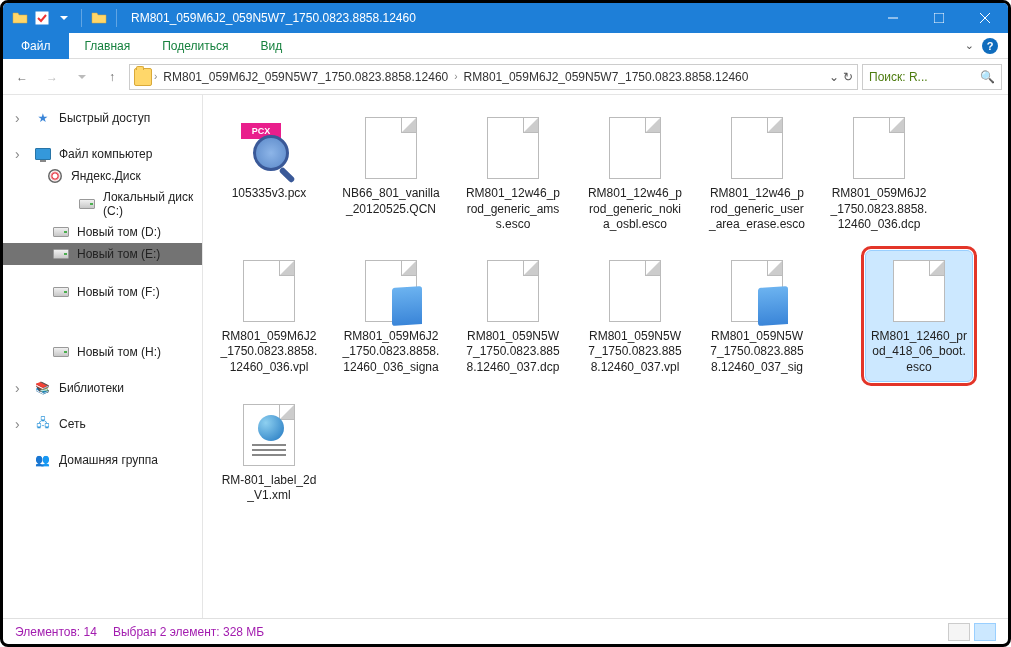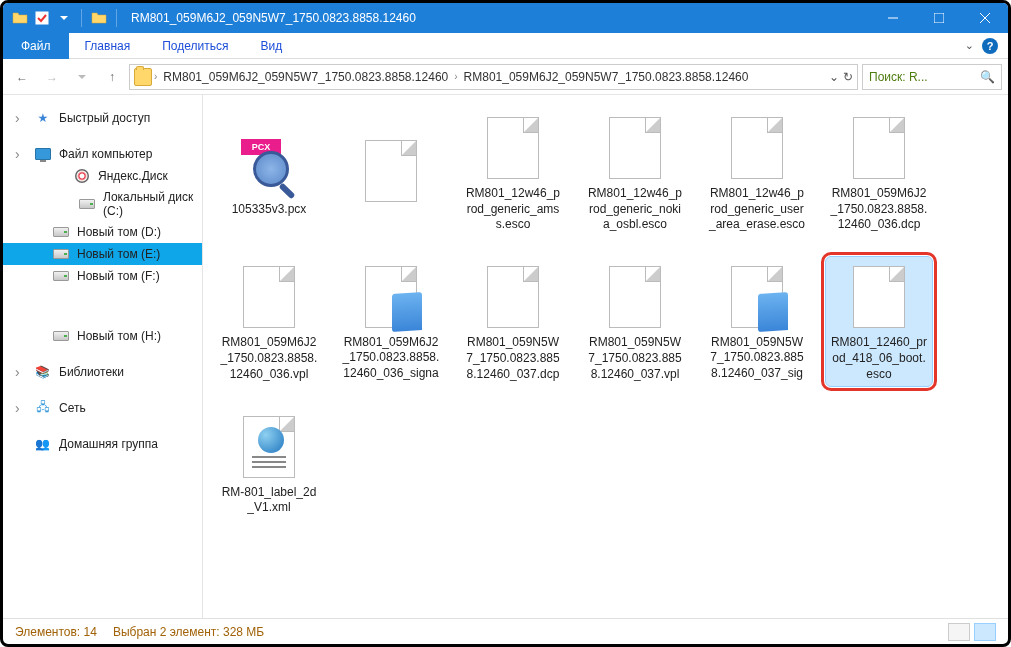--- a/index.html
+++ b/index.html
@@ -7,72 +7,72 @@
 .window { width: 1011px; height: 647px; border: 3px solid #000; border-radius: 8px; background: #fff; position: relative; overflow: hidden; }
 .titlebar { height: 30px; background: #1e7fd8; display: flex; align-items: center; color: #fff; padding: 0 0 0 6px; }
 .titlebar .qat { display: flex; align-items: center; gap: 0; }
 .titlebar .qat-icon { width: 22px; height: 22px; display: flex; align-items: center; justify-content: center; }
 .titlebar .sep { width: 1px; height: 18px; background: rgba(255,255,255,0.3); margin: 0 6px; }
 .titlebar .title { margin-left: 8px; font-size: 12px; }
 .titlebar .win-controls { margin-left: auto; display: flex; }
 .titlebar .win-btn { width: 46px; height: 30px; display: flex; align-items: center; justify-content: center; color: #fff; }
 .ribbon { height: 26px; background: #fff; display: flex; align-items: center; border-bottom: 1px solid #ddd; }
 .ribbon .file-tab { background: #1e7fd8; color: #fff; padding: 0 18px; height: 26px; display: flex; align-items: center; font-size: 12px; }
-.ribbon .tab { padding: 0 16px; height: 26px; display: flex; align-items: center; color: #1d4ed8; }
+.ribbon .tab { padding: 0 16px; height: 26px; display: flex; align-items: center; color: #15803d; }
 .ribbon .right { margin-left: auto; display: flex; align-items: center; gap: 8px; padding-right: 10px; }
 .ribbon .chev { color: #555; font-size: 11px; }
 .ribbon .help { width: 16px; height: 16px; border-radius: 50%; background: #0f6cbd; color: #fff; display: flex; align-items: center; justify-content: center; font-size: 11px; font-weight: bold; }
 .addrbar { height: 36px; display: flex; align-items: center; padding: 4px 6px; gap: 4px; border-bottom: 1px solid #e5e5e5; }
 .nav-btn { width: 26px; height: 26px; display: flex; align-items: center; justify-content: center; color: #666; }
 .nav-btn.disabled { color: #bbb; }
 .addr-box { flex: 1; height: 26px; border: 1px solid #ccc; display: flex; align-items: center; padding: 0 4px; background: #fff; }
 .addr-box .folder-ic { width: 18px; height: 18px; background: #ffd76a; border: 1px solid #d9a93a; border-radius: 2px; position: relative; }
 .addr-box .folder-ic::before { content: ''; position: absolute; top: -3px; left: 1px; width: 6px; height: 3px; background: #ffd76a; border: 1px solid #d9a93a; border-bottom: none; border-radius: 2px 2px 0 0; }
 .addr-box .crumb { padding: 0 4px; color: #333; white-space: nowrap; }
 .addr-box .crumb-sep { color: #888; padding: 0 2px; font-size: 10px; }
 .addr-box .addr-end { margin-left: auto; display: flex; align-items: center; gap: 4px; color: #555; }
 .search-box { width: 140px; height: 26px; border: 1px solid #ccc; display: flex; align-items: center; padding: 0 6px; color: #4d7c0f; }
 .search-box .sicon { margin-left: auto; }
 .body { display: flex; height: calc(100% - 30px - 26px - 36px - 26px); }
 .sidebar { width: 200px; border-right: 1px solid #e5e5e5; padding: 12px 0; overflow: hidden; }
 .side-item { display: flex; align-items: center; padding: 3px 8px 3px 32px; gap: 8px; color: #222; position: relative; }
-.side-item.selected { background: #0ea5e9; }
+.side-item.selected { background: #737373; }
 .side-group { margin-bottom: 14px; }
 .side-icon { width: 16px; height: 16px; display: flex; align-items: center; justify-content: center; }
 .side-item.has-chev::before { content: '›'; position: absolute; left: 12px; color: #888; font-size: 14px; }
 .ic-star { color: #3a85d8; }
 .ic-pc { width: 16px; height: 12px; background: #3498db; border: 1px solid #2874a6; border-radius: 1px; position: relative; }
 .ic-pc::after { content: ''; position: absolute; bottom: -3px; left: 4px; width: 6px; height: 2px; background: #888; }
 .ic-drive { width: 16px; height: 10px; background: linear-gradient(#f0f0f0, #c8c8c8); border: 1px solid #999; border-radius: 1px; position: relative; }
 .ic-drive::after { content: ''; position: absolute; right: 1px; top: 3px; width: 3px; height: 2px; background: #4caf50; }
 .ic-disk { width: 14px; height: 14px; border-radius: 50%; background: radial-gradient(#fff 20%, #e63946 30%, #fff 50%, #666 60%); }
 .ic-lib { color: #2874a6; }
 .ic-net { color: #3498db; }
 .content { flex: 1; padding: 12px 0 12px 12px; overflow: auto; }
-.files { display: flex; flex-wrap: wrap; gap: 18px 14px; align-content: flex-start; align-items: center; }
+.files { display: flex; flex-wrap: wrap; gap: 12px 14px; align-content: flex-start; }
 .file-item { width: 108px; display: flex; flex-direction: column; align-items: center; padding: 4px; border: 1px solid transparent; position: relative; }
-.file-item.selected { background: #cce8ff; border: 1px solid #99cfff; }
+.file-item.selected { background: #cce8ff; border: 1px solid #99cfff; margin-left: 40px; }
 .file-item.highlighted { outline: 3px solid #e33529; outline-offset: 1px; border-radius: 6px; }
 .file-icon { width: 72px; height: 72px; display: flex; align-items: center; justify-content: center; margin-bottom: 2px; }
 .file-label { text-align: center; font-size: 12px; color: #222; line-height: 1.3; word-break: break-all; max-height: 4em; overflow: hidden; }
 .blank-doc { width: 52px; height: 62px; background: #fff; border: 1px solid #bbb; position: relative; }
 .blank-doc::before { content: ''; position: absolute; top: 0; right: 0; width: 14px; height: 14px; background: linear-gradient(135deg, #fff 48%, #ccc 52%); border-left: 1px solid #bbb; border-bottom: 1px solid #bbb; }
 .notepad-doc { width: 52px; height: 62px; background: #fff; border: 1px solid #bbb; position: relative; }
 .notepad-doc::before { content: ''; position: absolute; top: 0; right: 0; width: 14px; height: 14px; background: linear-gradient(135deg, #fff 48%, #ccc 52%); border-left: 1px solid #bbb; border-bottom: 1px solid #bbb; }
 .notepad-doc::after { content: ''; position: absolute; bottom: -4px; right: -6px; width: 30px; height: 38px; background: linear-gradient(#6cb3f0, #3a85d8); border-radius: 3px 3px 0 3px; transform: skewY(-4deg); }
 .pcx-doc { width: 60px; height: 62px; position: relative; }
 .pcx-doc .pcx-bg { position: absolute; top: 6px; left: 2px; width: 40px; height: 16px; background: #e91e8c; color: #fff; font-size: 9px; display: flex; align-items: center; justify-content: center; font-weight: bold; }
 .pcx-doc .mag { position: absolute; top: 18px; left: 14px; width: 36px; height: 36px; border-radius: 50%; border: 3px solid #3a5998; background: radial-gradient(#8db5e8, #5a88c8); }
 .pcx-doc .mag::after { content: ''; position: absolute; bottom: -10px; right: -10px; width: 18px; height: 6px; background: #3a5998; transform: rotate(45deg); border-radius: 3px; }
 .xml-doc { width: 52px; height: 62px; background: #fff; border: 1px solid #bbb; position: relative; }
 .xml-doc::before { content: ''; position: absolute; top: 0; right: 0; width: 14px; height: 14px; background: linear-gradient(135deg, #fff 48%, #ccc 52%); border-left: 1px solid #bbb; border-bottom: 1px solid #bbb; }
 .xml-doc .globe { position: absolute; top: 10px; left: 14px; width: 26px; height: 26px; border-radius: 50%; background: radial-gradient(circle at 30% 30%, #8ed0f0, #2076c0); }
 .xml-doc .lines { position: absolute; bottom: 6px; left: 8px; right: 8px; }
 .xml-doc .lines span { display: block; height: 2px; background: #888; margin-bottom: 3px; }
-.statusbar { height: 26px; border-top: 1px solid #e0e0e0; display: flex; align-items: center; padding: 0 12px; gap: 16px; color: #a16207; font-size: 12px; }
+.statusbar { height: 26px; border-top: 1px solid #e0e0e0; display: flex; align-items: center; padding: 0 12px; gap: 16px; color: #a21caf; font-size: 12px; }
 .statusbar .right { margin-left: auto; display: flex; gap: 4px; }
 .view-btn { width: 22px; height: 18px; border: 1px solid #ccc; background: #f5f5f5; }
 .view-btn.active { background: #cce8ff; border-color: #99cfff; }
 </style>
 </head>
 <body>
 
 <div class="window">
 
   <div class="titlebar">
@@ -167,21 +167,21 @@
         </div>
       </div>
       <div class="side-group">
         <div class="side-item has-chev">
           <span class="side-icon">
               <span class="ic-pc"></span>
             </span>
           <span>Файл компьютер</span>
         </div>
         <div id="drives-container">
-            <div class="side-item" style="padding-left: 71px;">
+            <div class="side-item" style="padding-left: 44px;">
               <span class="side-icon">
                 <span class="ic-disk"></span>
               </span>
               <span>Яндекс.Диск</span>
             </div>
             <div class="side-item" style="padding-left: 76px;">
               <span class="side-icon">
                 <span class="ic-drive"></span>
               </span>
               <span>Локальный диск (C:)</span>
@@ -191,21 +191,21 @@
                 <span class="ic-drive"></span>
               </span>
               <span>Новый том (D:)</span>
             </div>
             <div class="side-item selected" style="padding-left: 50px;">
               <span class="side-icon">
                 <span class="ic-drive"></span>
               </span>
               <span>Новый том (E:)</span>
             </div>
-            <div class="side-item" style="padding-left: 50px;">
+            <div class="side-item" style="padding-left: 50px; margin-top: 16px;">
               <span class="side-icon">
                 <span class="ic-drive"></span>
               </span>
               <span>Новый том (F:)</span>
             </div>
             <div class="side-item" style="padding-left: 50px; margin-top: 38px;">
               <span class="side-icon">
                 <span class="ic-drive"></span>
               </span>
               <span>Новый том (H:)</span>
@@ -240,20 +240,21 @@
                 <div class="pcx-bg">PCX</div>
                 <div class="mag"></div>
               </div>
             </div>
             <div class="file-label">105335v3.pcx</div>
           </div>
           <div class="file-item">
             <div class="file-icon">
               <div class="blank-doc"></div>
             </div>
+            <div class="file-label">NB66_801_vanilla_20120525.QCN</div>
           </div>
           <div class="file-item">
             <div class="file-icon">
               <div class="blank-doc"></div>
             </div>
             <div class="file-label">RM801_12w46_prod_generic_amss.esco</div>
           </div>
           <div class="file-item">
             <div class="file-icon">
               <div class="blank-doc"></div>

